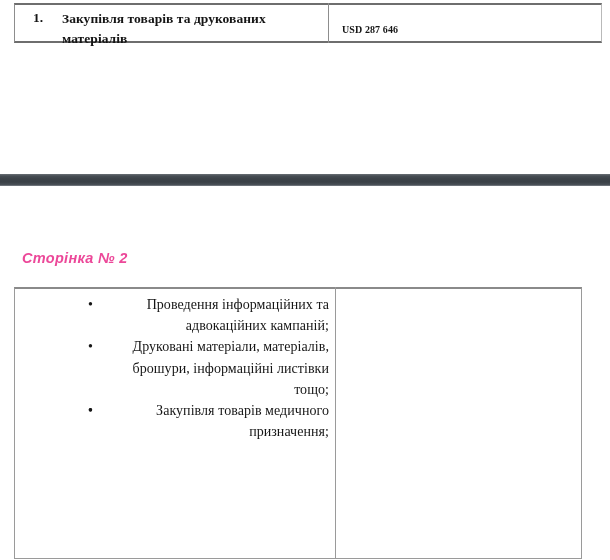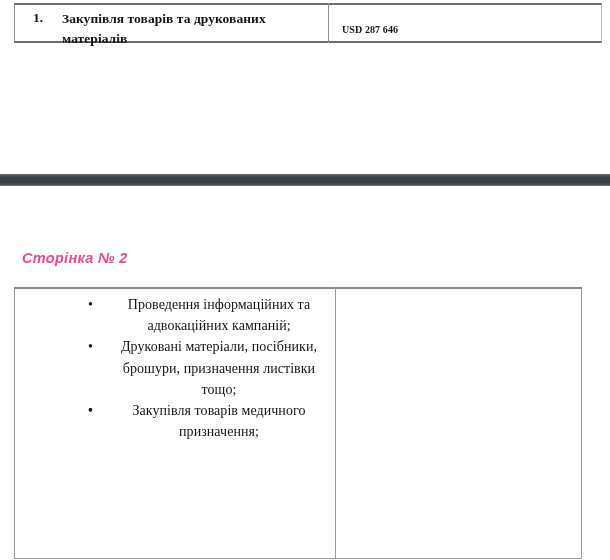--- a/index.html
+++ b/index.html
@@ -153,21 +153,21 @@
   .bullet-item .dot {
     position: absolute;
     left: 73px;
     top: 0;
     font-size: 14px;
     line-height: 21.2px;
     color: #161616;
   }
   .bullet-item .txt {
     display: block;
-    text-align: center;
+    text-align: right;
   }
   
   .bullet-item.justified .txt {
     text-align: justify;
     text-align-last: left;
   }
 
   .right-cell {
     position: absolute;
     left: 321px;
@@ -195,21 +195,21 @@
   <div class="table-bottom">
     <div class="col-divider"></div>
 
     <ul class="bullet-list">
       <li class="bullet-item">
         <span class="dot">•</span>
         <span class="txt">Проведення інформаційних та адвокаційних кампаній;</span>
       </li>
       <li class="bullet-item">
         <span class="dot">•</span>
-        <span class="txt">Друковані матеріали, посібники, брошури, призначення листівки тощо;</span>
+        <span class="txt">Друковані матеріали, матеріалів, брошури, інформаційні листівки тощо;</span>
       </li>
       <li class="bullet-item justified">
         <span class="dot">•</span>
       </li>
       <li class="bullet-item">
         <span class="dot">•</span>
         <span class="txt">Закупівля товарів медичного призначення;</span>
       </li>
 
     </ul>

